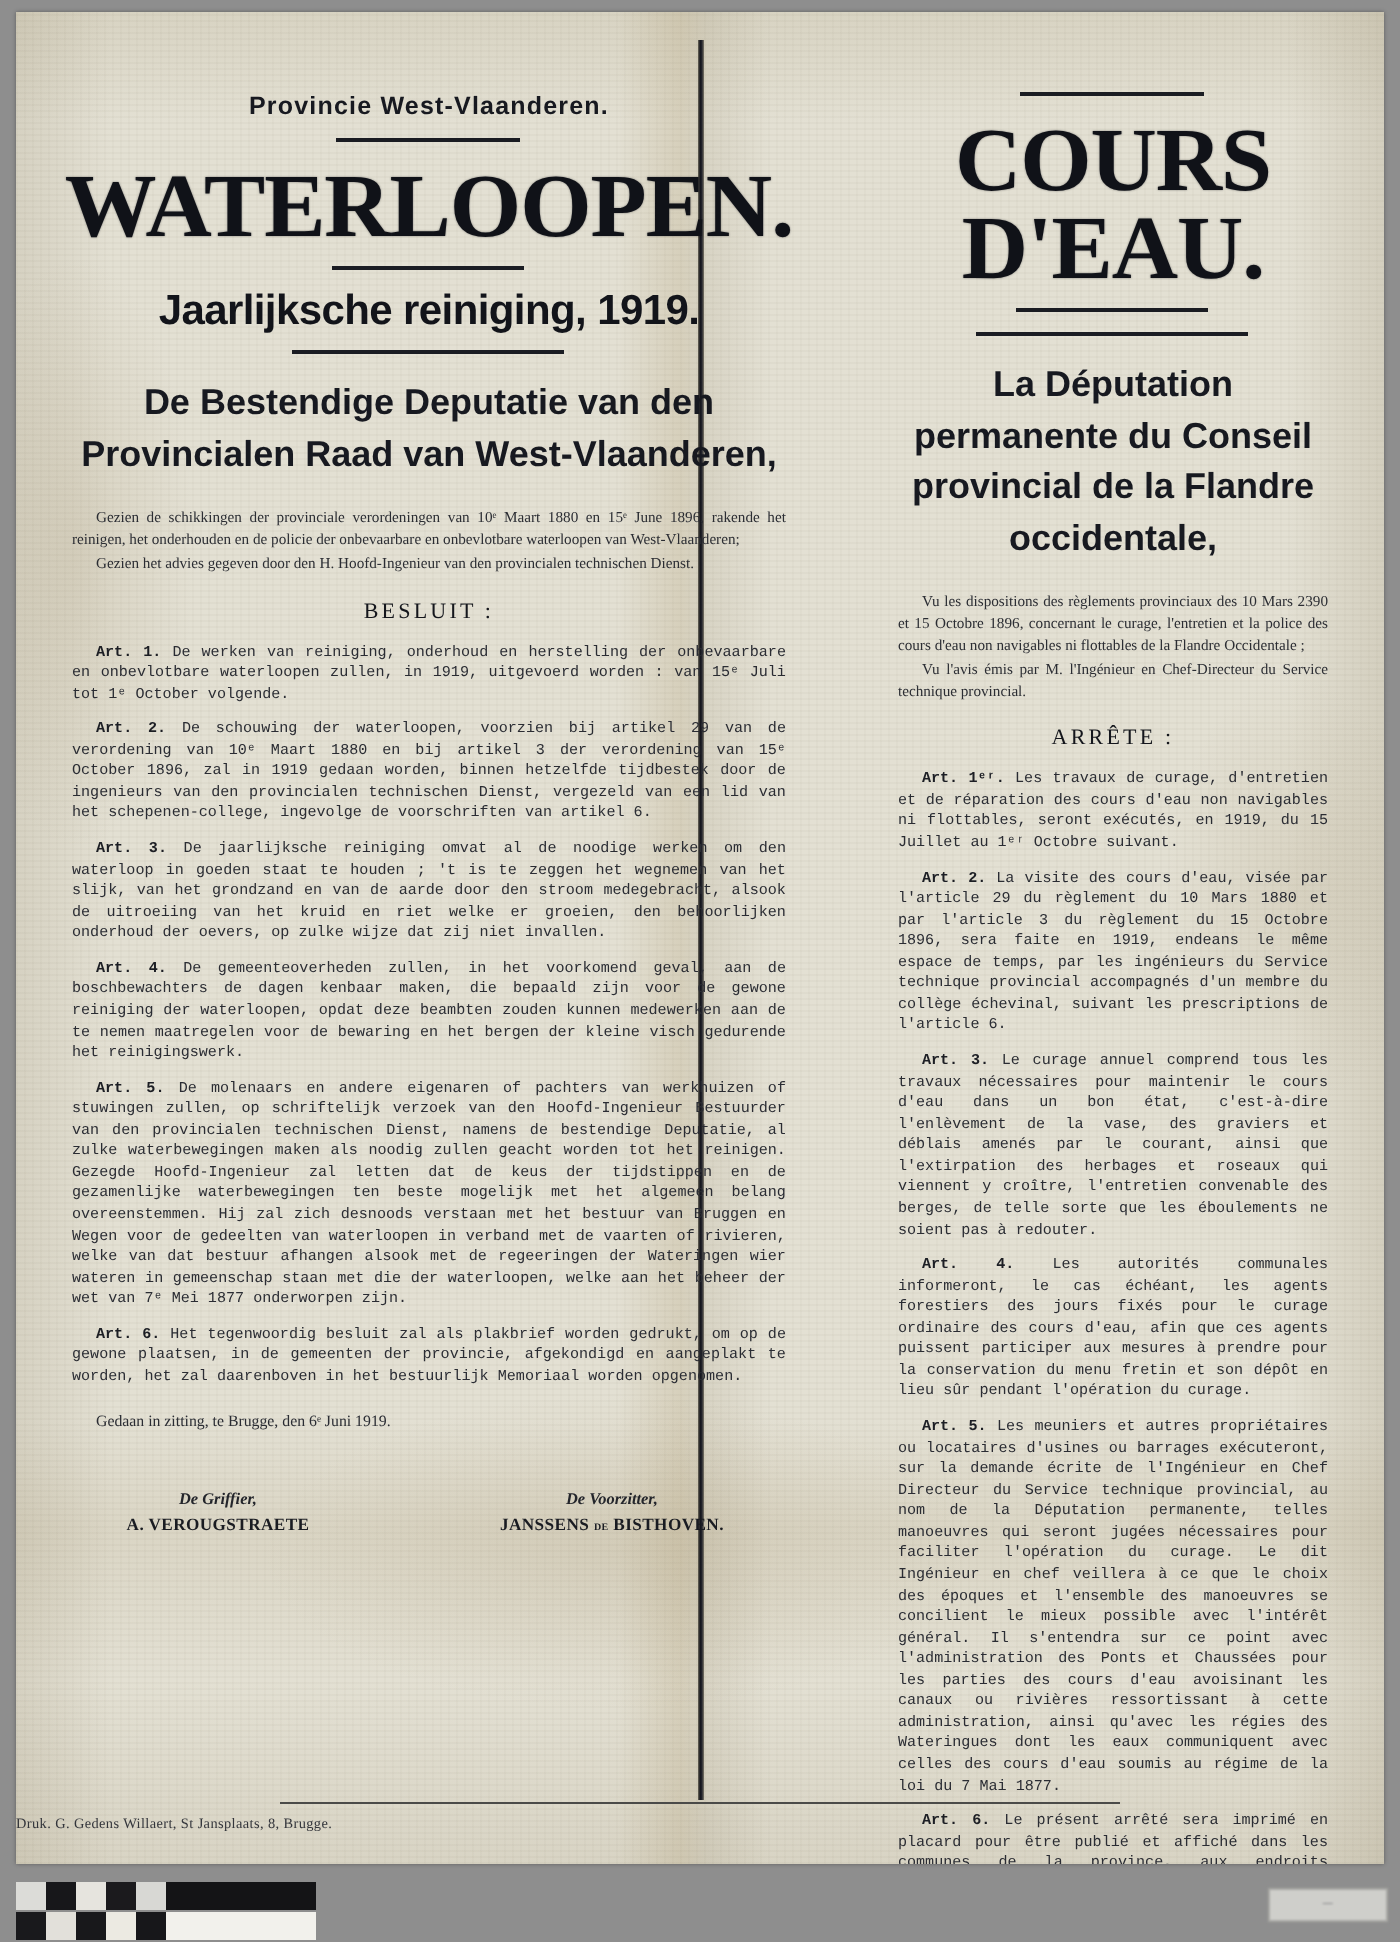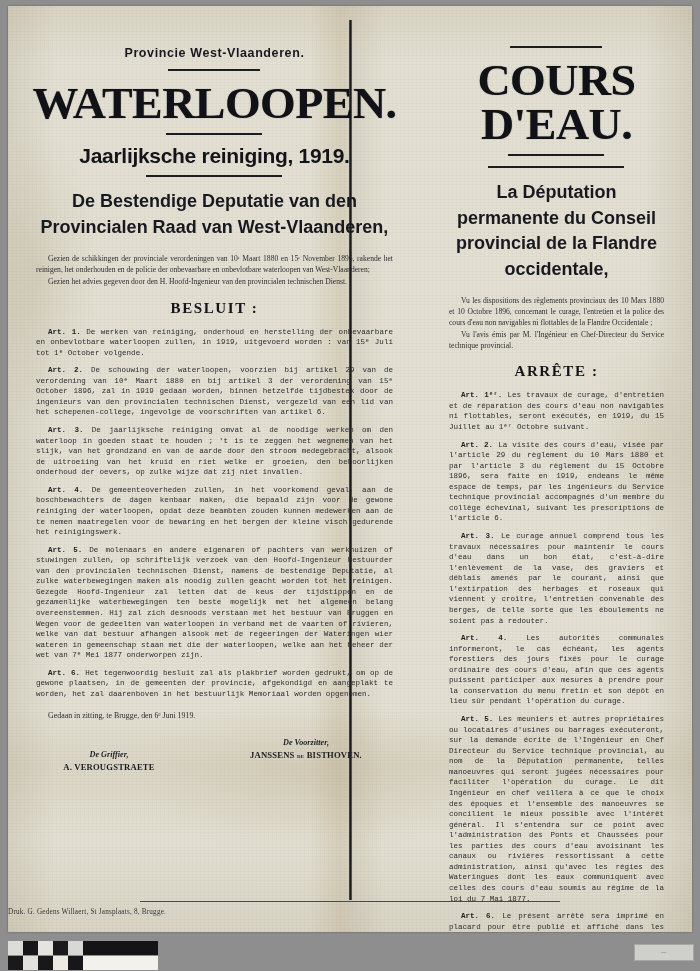--- a/index.html
+++ b/index.html
@@ -104,22 +104,22 @@
     font-size:7.6px;
     line-height:1.42;
     text-align:justify;
     margin:0 0 4px 0;
     color:#2b2d33;
   }
   .preamble p{margin:0 0 1px 0;text-indent:12px;}
   .decides{
     text-align:center;
     font-family:"Liberation Serif", serif;
-    font-weight:bold;
-    font-size:15px;
+    font-weight:normal;
+    font-size:11px;
     letter-spacing:1.6px;
     margin:12px 0 10px 0;
     color:#14161c;
   }
   .art{
     font-size:7.55px;
     line-height:1.40;
     text-align:justify;
     text-indent:12px;
     margin:0 0 7px 0;
@@ -137,21 +137,21 @@
     position:relative;
     margin-top:14px;
     height:40px;
     font-size:8px;
   }
   .sig{position:absolute;text-align:center;}
   .sig .role{font-style:italic;font-weight:bold;font-size:8.2px;color:#23252b;margin-bottom:3px;}
   .sig .name{font-weight:bold;font-size:8.6px;letter-spacing:.2px;color:#1a1c22;}
   .sig .name small{font-size:6.6px;font-variant:small-caps;}
   .sig-clerk{left:8px;top:16px;width:130px;}
-  .sig-pres{right:2px;top:4px;width:170px;}
+  .sig-pres{right:2px;top:16px;width:170px;}
   
   .imprint-wrap{
     position:absolute;left:0;right:0;bottom:16px;text-align:left;
   }
   .imprint-rule{width:420px;height:1px;background:#4a4a48;margin:0 auto 6px auto;}
   .imprint{
     font-size:7.2px;letter-spacing:.2px;color:#33353b;
     font-family:"Liberation Serif", serif;
   }
   
@@ -197,21 +197,21 @@
         <div class="province">Provincie West-Vlaanderen.</div>
         <div class="rule w1"></div>
         <div class="bigtitle">WATERLOOPEN.</div>
         <div class="rule w2"></div>
         <div class="subtitle">Jaarlijksche reiniging, 1919.</div>
         <div class="rule w3"></div>
 
         <div class="authority">De Bestendige Deputatie van den Provincialen Raad van West-Vlaanderen,</div>
 
         <div class="preamble">
-          <p>Gezien de schikkingen der provinciale verordeningen van 10ᵉ Maart 1880 en 15ᵉ November 1896, rakende het reinigen, het onderhouden en de policie der onbevaarbare en onbevlotbare waterloopen van West-Vlaanderen;</p>
+          <p>Gezien de schikkingen der provinciale verordeningen van 10ᵉ Maart 1880 en 15ᵉ June 1896, rakende het reinigen, het onderhouden en de policie der onbevaarbare en onbevlotbare waterloopen van West-Vlaanderen;</p>
           <p>Gezien het advies gegeven door den H. Hoofd-Ingenieur van den provincialen technischen Dienst.</p>
         </div>
 
         <div class="decides">BESLUIT :</div>
 
         <p class="art"><b>Art. 1.</b> <span>De werken van reiniging, onderhoud en herstelling der onbevaarbare en onbevlotbare waterloopen zullen, in 1919, uitgevoerd worden : van 15ᵉ Juli tot 1ᵉ October volgende.</span></p>
         <p class="art"><b>Art. 2.</b> <span>De schouwing der waterloopen, voorzien bij artikel 29 van de verordening van 10ᵉ Maart 1880 en bij artikel 3 der verordening van 15ᵉ October 1896, zal in 1919 gedaan worden, binnen hetzelfde tijdbestek door de ingenieurs van den provincialen technischen Dienst, vergezeld van een lid van het schepenen-college, ingevolge de voorschriften van artikel 6.</span></p>
         <p class="art"><b>Art. 3.</b> <span>De jaarlijksche reiniging omvat al de noodige werken om den waterloop in goeden staat te houden ; 't is te zeggen het wegnemen van het slijk, van het grondzand en van de aarde door den stroom medegebracht, alsook de uitroeiing van het kruid en riet welke er groeien, den behoorlijken onderhoud der oevers, op zulke wijze dat zij niet invallen.</span></p>
         <p class="art"><b>Art. 4.</b> <span>De gemeenteoverheden zullen, in het voorkomend geval, aan de boschbewachters de dagen kenbaar maken, die bepaald zijn voor de gewone reiniging der waterloopen, opdat deze beambten zouden kunnen medewerken aan de te nemen maatregelen voor de bewaring en het bergen der kleine visch gedurende het reinigingswerk.</span></p>
         <p class="art"><b>Art. 5.</b> <span>De molenaars en andere eigenaren of pachters van werkhuizen of stuwingen zullen, op schriftelijk verzoek van den Hoofd-Ingenieur Bestuurder van den provincialen technischen Dienst, namens de bestendige Deputatie, al zulke waterbewegingen maken als noodig zullen geacht worden tot het reinigen. Gezegde Hoofd-Ingenieur zal letten dat de keus der tijdstippen en de gezamenlijke waterbewegingen ten beste mogelijk met het algemeen belang overeenstemmen. Hij zal zich desnoods verstaan met het bestuur van Bruggen en Wegen voor de gedeelten van waterloopen in verband met de vaarten of rivieren, welke van dat bestuur afhangen alsook met de regeeringen der Wateringen wier wateren in gemeenschap staan met die der waterloopen, welke aan het beheer der wet van 7ᵉ Mei 1877 onderworpen zijn.</span></p>
@@ -233,21 +233,21 @@
 
       <div class="col col-right">
         <div class="rule w1"></div>
         <div class="bigtitle">COURS D'EAU.</div>
         <div class="rule w2"></div>
         <div class="rule w3"></div>
 
         <div class="authority">La Députation permanente du Conseil provincial de la Flandre occidentale,</div>
 
         <div class="preamble">
-          <p>Vu les dispositions des règlements provinciaux des 10 Mars 1880 et 10 Octobre 1896, concernant le curage, l'entretien et la police des cours d'eau non navigables ni flottables de la Flandre Occidentale ;</p>
+          <p>Vu les dispositions des règlements provinciaux des 10 Mars 2390 et 15 Octobre 1896, concernant le curage, l'entretien et la police des cours d'eau non navigables ni flottables de la Flandre Occidentale ;</p>
           <p>Vu l'avis émis par M. l'Ingénieur en Chef-Directeur du Service technique provincial.</p>
         </div>
 
         <div class="decides">ARRÊTE :</div>
 
         <p class="art"><b>Art. 1ᵉʳ.</b> <span>Les travaux de curage, d'entretien et de réparation des cours d'eau non navigables ni flottables, seront exécutés, en 1919, du 15 Juillet au 1ᵉʳ Octobre suivant.</span></p>
         <p class="art"><b>Art. 2.</b> <span>La visite des cours d'eau, visée par l'article 29 du règlement du 10 Mars 1880 et par l'article 3 du règlement du 15 Octobre 1896, sera faite en 1919, endeans le même espace de temps, par les ingénieurs du Service technique provincial accompagnés d'un membre du collège échevinal, suivant les prescriptions de l'article 6.</span></p>
         <p class="art"><b>Art. 3.</b> <span>Le curage annuel comprend tous les travaux nécessaires pour maintenir le cours d'eau dans un bon état, c'est-à-dire l'enlèvement de la vase, des graviers et déblais amenés par le courant, ainsi que l'extirpation des herbages et roseaux qui viennent y croître, l'entretien convenable des berges, de telle sorte que les éboulements ne soient pas à redouter.</span></p>
         <p class="art"><b>Art. 4.</b> <span>Les autorités communales informeront, le cas échéant, les agents forestiers des jours fixés pour le curage ordinaire des cours d'eau, afin que ces agents puissent participer aux mesures à prendre pour la conservation du menu fretin et son dépôt en lieu sûr pendant l'opération du curage.</span></p>
         <p class="art"><b>Art. 5.</b> <span>Les meuniers et autres propriétaires ou locataires d'usines ou barrages exécuteront, sur la demande écrite de l'Ingénieur en Chef Directeur du Service technique provincial, au nom de la Députation permanente, telles manoeuvres qui seront jugées nécessaires pour faciliter l'opération du curage. Le dit Ingénieur en chef veillera à ce que le choix des époques et l'ensemble des manoeuvres se concilient le mieux possible avec l'intérêt général. Il s'entendra sur ce point avec l'administration des Ponts et Chaussées pour les parties des cours d'eau avoisinant les canaux ou rivières ressortissant à cette administration, ainsi qu'avec les régies des Wateringues dont les eaux communiquent avec celles des cours d'eau soumis au régime de la loi du 7 Mai 1877.</span></p>

